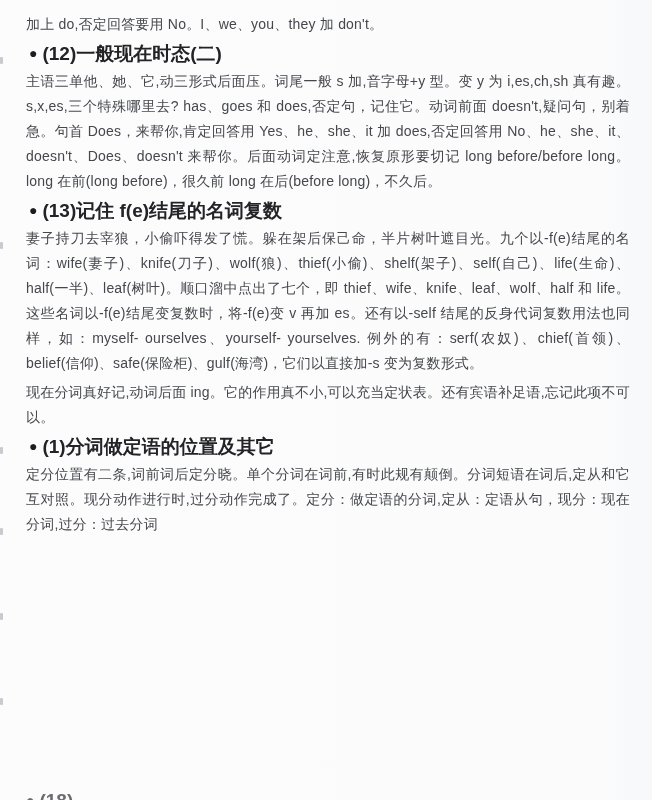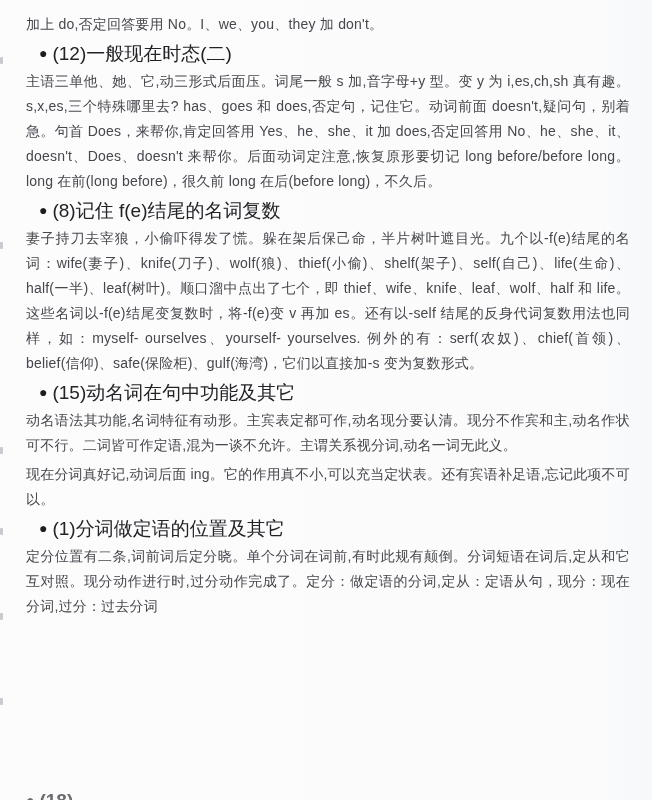--- a/index.html
+++ b/index.html
@@ -20,24 +20,24 @@
   }
   .body-text {
     font-size: 14px;
     line-height: 25px;
     letter-spacing: 0.2px;
     text-align: justify;
     margin: 0 0 4px 0;
     color: #45474c;
   }
   .section-heading {
-    margin: 4px 0 3px 13px;
+    margin: 4px 0 3px 3px;
     font-size: 19px;
     line-height: 25px;
-    font-weight: normal;
+    font-weight: bold;
     color: #232327;
     white-space: nowrap;
   }
   .section-heading .bullet {
     font-size: 14px;
     margin-right: 5px;
     vertical-align: 2px;
     color: #1d1d21;
   }
   .partial-heading {
@@ -74,34 +74,28 @@
 
   <div class="section">
     <div class="section-heading">
       <span class="bullet">●</span><span>(12)一般现在时态(二)</span>
     </div>
     <p class="body-text">主语三单他、她、它,动三形式后面压。词尾一般 s 加,音字母+y 型。变 y 为 i,es,ch,sh 真有趣。s,x,es,三个特殊哪里去? has、goes 和 does,否定句，记住它。动词前面 doesn't,疑问句，别着急。句首 Does，来帮你,肯定回答用 Yes、he、she、it 加 does,否定回答用 No、he、she、it、doesn't、Does、doesn't 来帮你。后面动词定注意,恢复原形要切记 long before/before long。long 在前(long before)，很久前 long 在后(before long)，不久后。</p>
   </div>
 
   <div class="section">
     <div class="section-heading">
-      <span class="bullet">●</span><span>(8)记住 f(e)结尾的名词复数</span>
+      <span class="bullet">●</span><span>(13)记住 f(e)结尾的名词复数</span>
     </div>
     <p class="body-text">妻子持刀去宰狼，小偷吓得发了慌。躲在架后保己命，半片树叶遮目光。九个以-f(e)结尾的名词：wife(妻子)、knife(刀子)、wolf(狼)、thief(小偷)、shelf(架子)、self(自己)、life(生命)、half(一半)、leaf(树叶)。顺口溜中点出了七个，即 thief、wife、knife、leaf、wolf、half 和 life。这些名词以-f(e)结尾变复数时，将-f(e)变 v 再加 es。还有以-self 结尾的反身代词复数用法也同样，如：myself- ourselves、yourself- yourselves. 例外的有：serf(农奴)、chief(首领)、belief(信仰)、safe(保险柜)、gulf(海湾)，它们以直接加-s 变为复数形式。</p>
   </div>
 
   <div class="section">
   </div>
 
-  <div class="section">
-    <div class="section-heading">
-      <span class="bullet">●</span><span>(15)动名词在句中功能及其它</span>
-    </div>
-    <p class="body-text">动名语法其功能,名词特征有动形。主宾表定都可作,动名现分要认清。现分不作宾和主,动名作状可不行。二词皆可作定语,混为一谈不允许。主谓关系视分词,动名一词无此义。</p>
-  </div>
 
   <div class="section">
     <p class="body-text">现在分词真好记,动词后面 ing。它的作用真不小,可以充当定状表。还有宾语补足语,忘记此项不可以。</p>
   </div>
 
   <div class="section">
     <div class="section-heading">
       <span class="bullet">●</span><span>(1)分词做定语的位置及其它</span>
     </div>
     <p class="body-text">定分位置有二条,词前词后定分晓。单个分词在词前,有时此规有颠倒。分词短语在词后,定从和它互对照。现分动作进行时,过分动作完成了。定分：做定语的分词,定从：定语从句，现分：现在分词,过分：过去分词</p>

